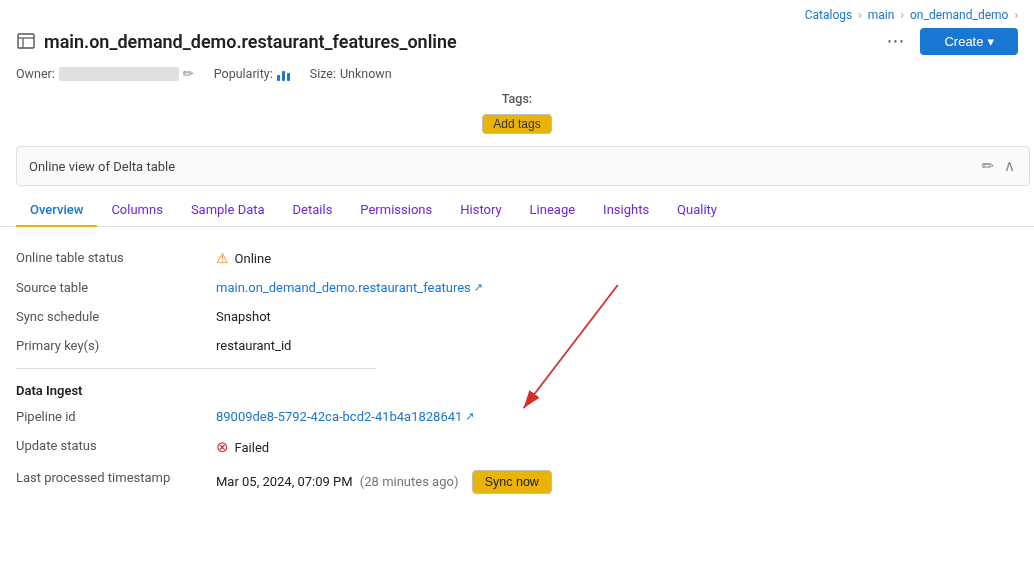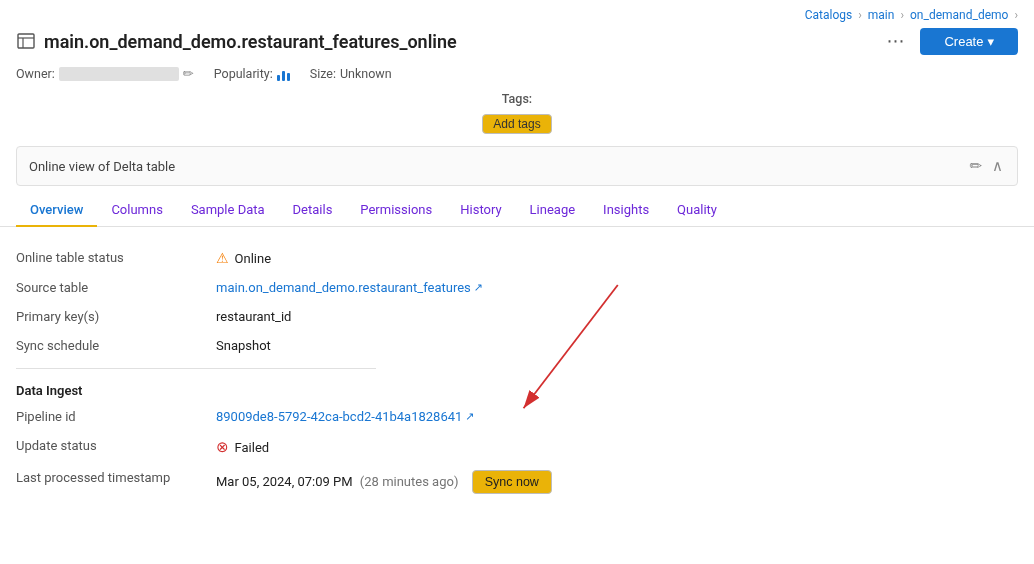--- a/index.html
+++ b/index.html
@@ -136,21 +136,21 @@
       border-radius: 4px;
       background: #eab308;
       padding: 2px 10px;
       font-size: 12px;
       cursor: pointer;
       color: #333;
     }
 
     
     .description-box {
-      margin: 4px 16px 8px 16px;
+      margin: 4px 4px 8px 16px;
       border: 1px solid #e0e0e0;
       border-radius: 4px;
       padding: 8px 12px;
       display: flex;
       align-items: center;
       justify-content: space-between;
       font-size: 13px;
       color: #424242;
       background: #fafafa;
     }
@@ -383,27 +383,27 @@
         <td>Source table</td>
         <td>
           <a href="#" class="link-blue">
             <span>main.on_demand_demo.restaurant_features</span>
             <span class="external-icon">↗</span>
           </a>
         </td>
       </tr>
 
       <tr>
+        <td>Sync schedule</td>
+        <td>Snapshot</td>
+      </tr>
+
+      <tr>
         <td>Primary key(s)</td>
         <td>restaurant_id</td>
-      </tr>
-
-      <tr>
-        <td>Sync schedule</td>
-        <td>Snapshot</td>
       </tr>
     </tbody>
   </table>
 
   <hr class="section-divider">
 
   <div class="section-title">Data Ingest</div>
 
   <table class="info-table">
     <tbody>

